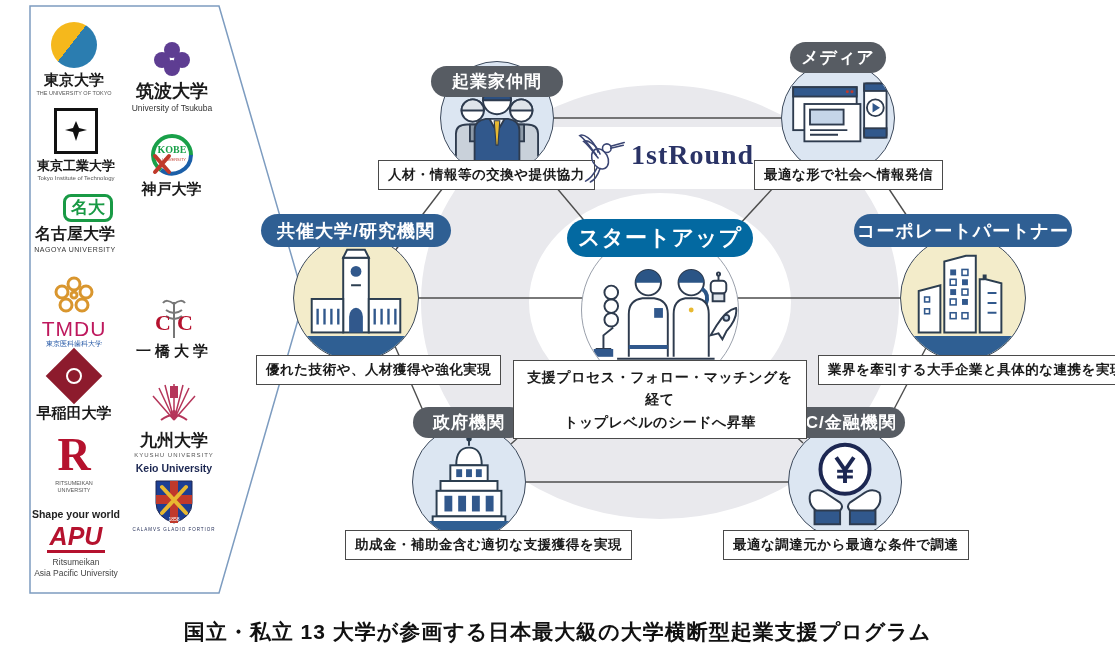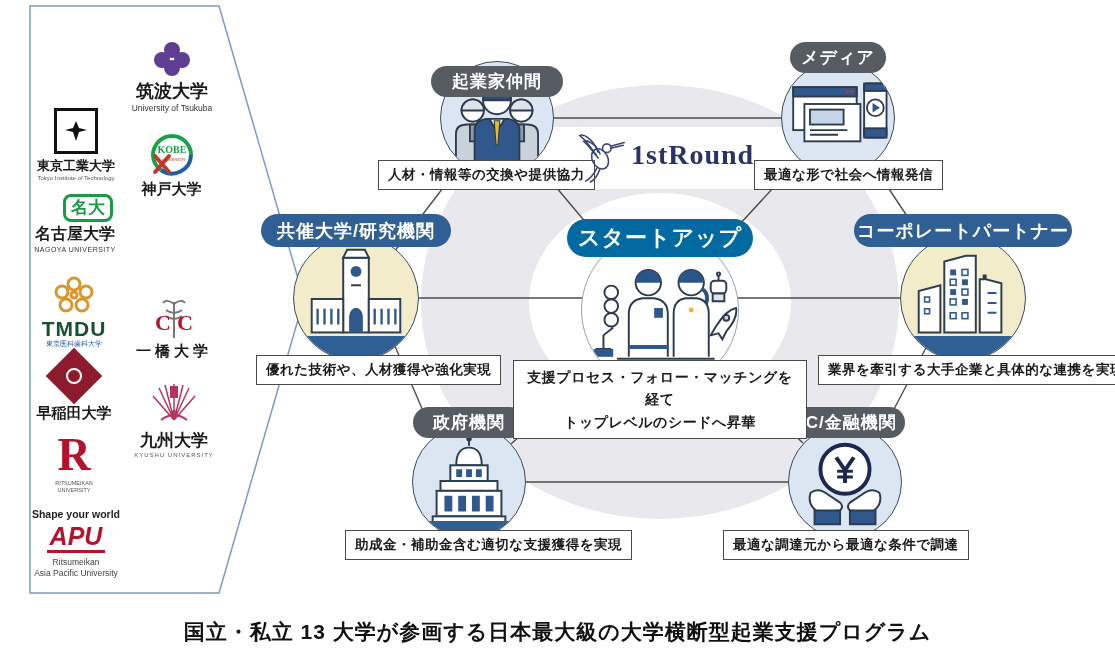--- a/index.html
+++ b/index.html
@@ -53,21 +53,21 @@
   .m-tsukuba i{position:absolute;background:#5e3d92;border-radius:50%;}
   .m-titech{width:38px;height:40px;border:3px solid #111;display:flex;align-items:center;
             justify-content:center;font-size:24px;color:#111;font-weight:bold;}
   .m-waseda{width:40px;height:40px;background:#8d1b2d;transform:rotate(45deg);
             display:flex;align-items:center;justify-content:center;}
   .m-waseda i{width:12px;height:12px;border:2px solid #fff;border-radius:50%;}
   .m-rits{font-family:"Liberation Serif","DejaVu Serif",serif;font-size:46px;line-height:1;
           font-weight:bold;color:#b5122e;}
   .m-nagoya{background:#fff;border:3px solid #199a45;border-radius:8px;color:#199a45;
             font-weight:bold;font-size:17px;padding:0 5px;line-height:1.3;margin-left:26px;}
-  .m-tmdu-word{color:#14532d;font-weight:bold;font-size:21px;letter-spacing:1px;line-height:1;}
+  .m-tmdu-word{color:#be185d;font-weight:normal;font-size:21px;letter-spacing:1px;line-height:1;}
   .m-apu{color:#b5122e;font-weight:bold;font-style:italic;font-size:25px;line-height:1;
          border-bottom:3px solid #b5122e;padding:0 3px 1px;}
 </style>
 </head>
 <body>
 
 <div id="stage">
 
   <svg id="bg-layer" width="1115" height="663" viewBox="0 0 1115 663">
 
@@ -288,20 +288,25 @@
         <path d="M30,88 Q18,80 22,68 Q30,62 40,70 L52,78 Q56,82 52,86 Z" fill="#fff"></path>
         <path d="M84,88 Q96,80 92,68 Q84,62 74,70 L62,78 Q58,82 62,86 Z" fill="#fff"></path>
         <rect x="26" y="86" width="26" height="14" fill="#31588c" stroke="#2e3b4e"></rect>
         <rect x="62" y="86" width="26" height="14" fill="#31588c" stroke="#2e3b4e"></rect>
       </g>
     </svg>
   </div>
   <div class="pill gray" style="left:785px;top:407px;width:120px;height:31px;font-size:17px;">VC/金融機関</div>
   <div class="caption" style="left:723px;top:530px;">最適な調達元から最適な条件で調達</div>
 
+  <div class="uni" style="left:26px;top:22px;width:96px;">
+    <div class="mark m-utokyo"></div>
+    <div class="name serif" style="font-size:15px;margin-top:3px;">東京大学</div>
+    <div class="sub" style="font-size:5.5px;">THE UNIVERSITY OF TOKYO</div>
+  </div>
 
   <div class="uni" style="left:122px;top:42px;width:100px;">
     <div class="mark m-tsukuba">
       <i style="left:12px;top:0;width:16px;height:16px;"></i>
       <i style="left:2px;top:10px;width:16px;height:16px;"></i>
       <i style="left:22px;top:10px;width:16px;height:16px;"></i>
       <i style="left:12px;top:18px;width:16px;height:16px;"></i>
     </div>
     <div class="name serif" style="font-size:18px;margin-top:3px;">筑波大学</div>
     <div class="sub serif" style="font-size:8.5px;color:#333;">University of Tsukuba</div>
@@ -395,20 +400,33 @@
     <div class="name serif" style="font-size:17px;margin-top:1px;">九州大学</div>
     <div class="sub" style="font-size:6px;letter-spacing:1px;">KYUSHU UNIVERSITY</div>
   </div>
 
   <div class="uni" style="left:26px;top:432px;width:96px;">
     <div class="mark m-rits">R</div>
     <div class="sub" style="font-size:5.5px;margin-top:2px;">RITSUMEIKAN
 UNIVERSITY</div>
   </div>
 
+  <div class="uni" style="left:124px;top:462px;width:100px;">
+    <div class="pre serif" style="font-size:10.5px;color:#1c2752;">Keio University</div>
+    <div class="mark" style="width:44px;height:50px;margin-top:3px;">
+      <svg width="44" height="50" viewBox="0 0 44 50">
+        <path d="M4,4 H40 V26 Q40,40 22,46 Q4,40 4,26 Z" fill="#1c3f94" stroke="#1c2752"></path>
+        <rect x="4" y="18" width="36" height="9" fill="#c0392b"></rect>
+        <rect x="18" y="4" width="8" height="42" fill="#c0392b"></rect>
+        <path d="M10,10 L34,36 M34,10 L10,36" stroke="#e8b931" stroke-width="4" stroke-linecap="round"></path>
+        <text x="22" y="44" text-anchor="middle" font-size="5" fill="#fff">1858</text>
+      </svg>
+    </div>
+    <div class="sub serif" style="font-size:4.5px;letter-spacing:1px;color:#1c2752;">CALAMVS GLADIO FORTIOR</div>
+  </div>
 
   <div class="uni" style="left:24px;top:508px;width:104px;">
     <div class="pre" style="font-size:10.5px;color:#222;">Shape your world</div>
     <div class="mark" style="margin-top:4px;">
       <span class="m-apu">APU</span>
     </div>
     <div class="sub" style="font-size:8.5px;margin-top:4px;color:#444;">Ritsumeikan
 Asia Pacific University</div>
   </div>
 

